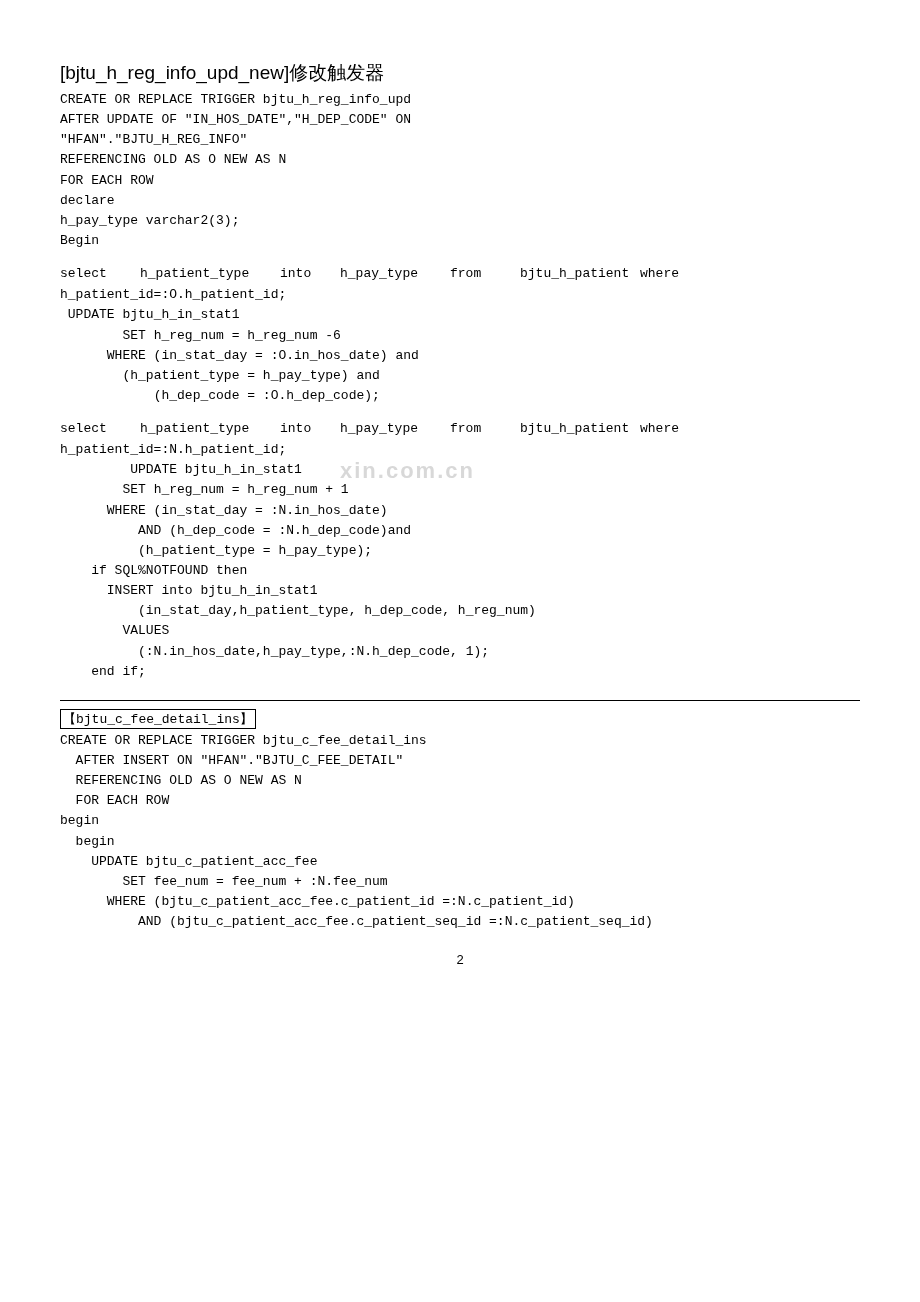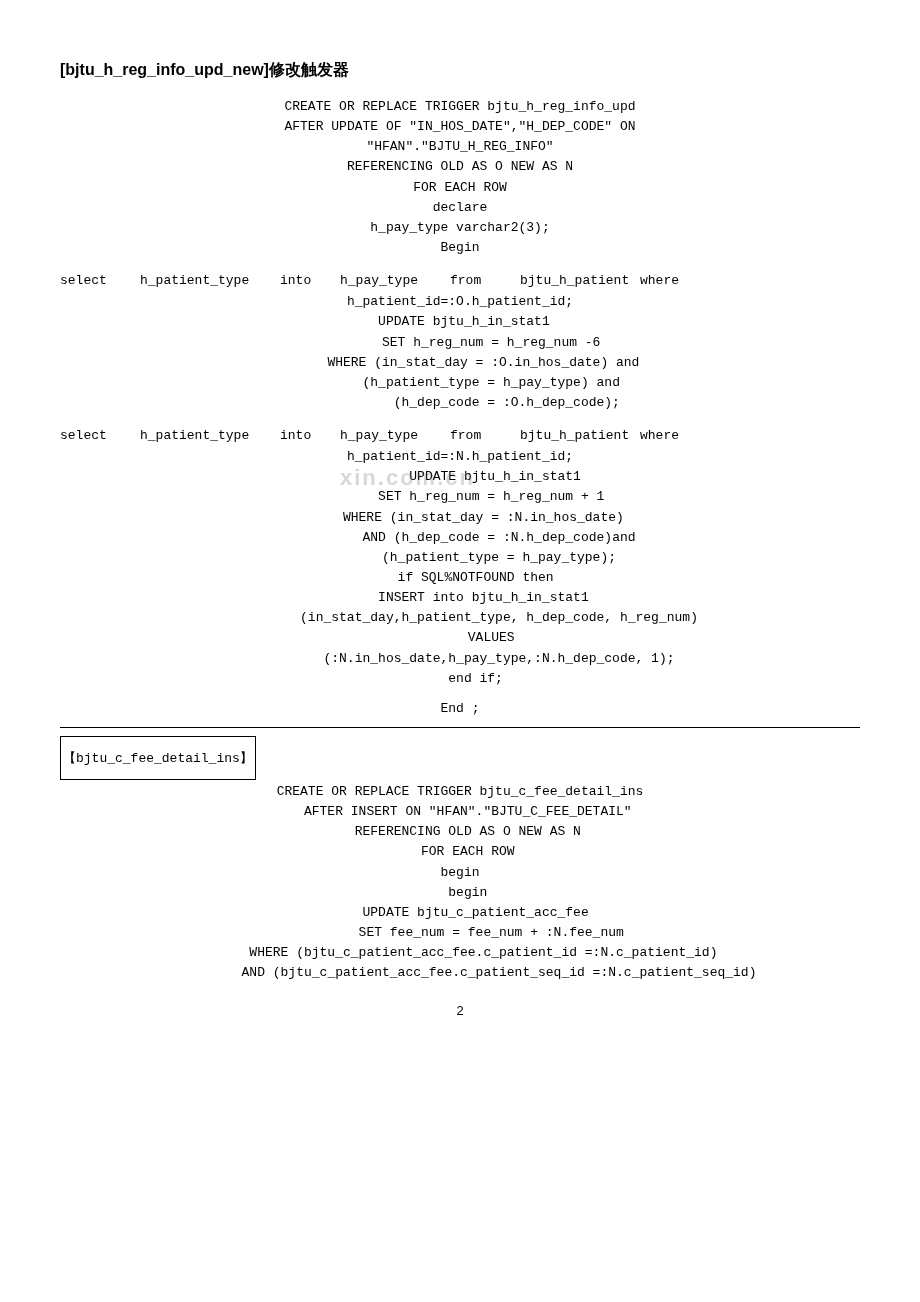--- a/index.html
+++ b/index.html
@@ -13,32 +13,31 @@
       font-size: 13px;
       color: #000000;
       width: 920px;
       min-height: 1302px;
       padding: 60px 60px 60px 60px;
     }
     .content {
       width: 100%;
     }
     .section-title {
-      font-weight: bold;
+      font-weight: normal;
       font-family: Arial, sans-serif;
-      font-size: 16px;
-      margin-bottom: 16px;
+      font-size: 19px;
+      margin-bottom: 4px;
     }
     .code-block {
       font-family: "Courier New", Courier, monospace;
       font-size: 13px;
       line-height: 1.55;
       white-space: pre-wrap;
       word-break: break-word;
-      text-align: center;
     }
     .divider {
       border: none;
       border-top: 1px solid #000;
       margin: 8px 0;
     }
     .watermark {
       position: absolute;
       color: rgba(100,100,100,0.25);
       font-size: 22px;
@@ -53,21 +52,21 @@
       text-align: center;
       margin-top: 20px;
       font-family: Arial, sans-serif;
       font-size: 13px;
     }
     .bracket-title {
       font-family: "Courier New", Courier, monospace;
       font-size: 13px;
       border: 1px solid #000;
       display: inline-block;
-      padding: 12px 2px;
+      padding: 0 2px;
       margin-bottom: 2px;
     }
     .spaced-row {
       display: grid;
       grid-template-columns: 80px 140px 60px 110px 70px 120px 60px;
       gap: 0;
       line-height: 1.7;
       font-family: Liberation Mono, monospace;
       font-size: 13px;
     }
@@ -144,21 +143,20 @@
     if SQL%NOTFOUND then
       INSERT into bjtu_h_in_stat1
           (in_stat_day,h_patient_type, h_dep_code, h_reg_num)
         VALUES
           (:N.in_hos_date,h_pay_type,:N.h_dep_code, 1);
     end if;
 </div>
 
   
   <div style="height:10px;"></div>
-  <div class="code-block">End ;</div>
 
   
   <hr class="divider">
 
   
   <div class="bracket-title">【bjtu_c_fee_detail_ins】</div>
 
   
   <div class="code-block">CREATE OR REPLACE TRIGGER bjtu_c_fee_detail_ins
   AFTER INSERT ON "HFAN"."BJTU_C_FEE_DETAIL"

